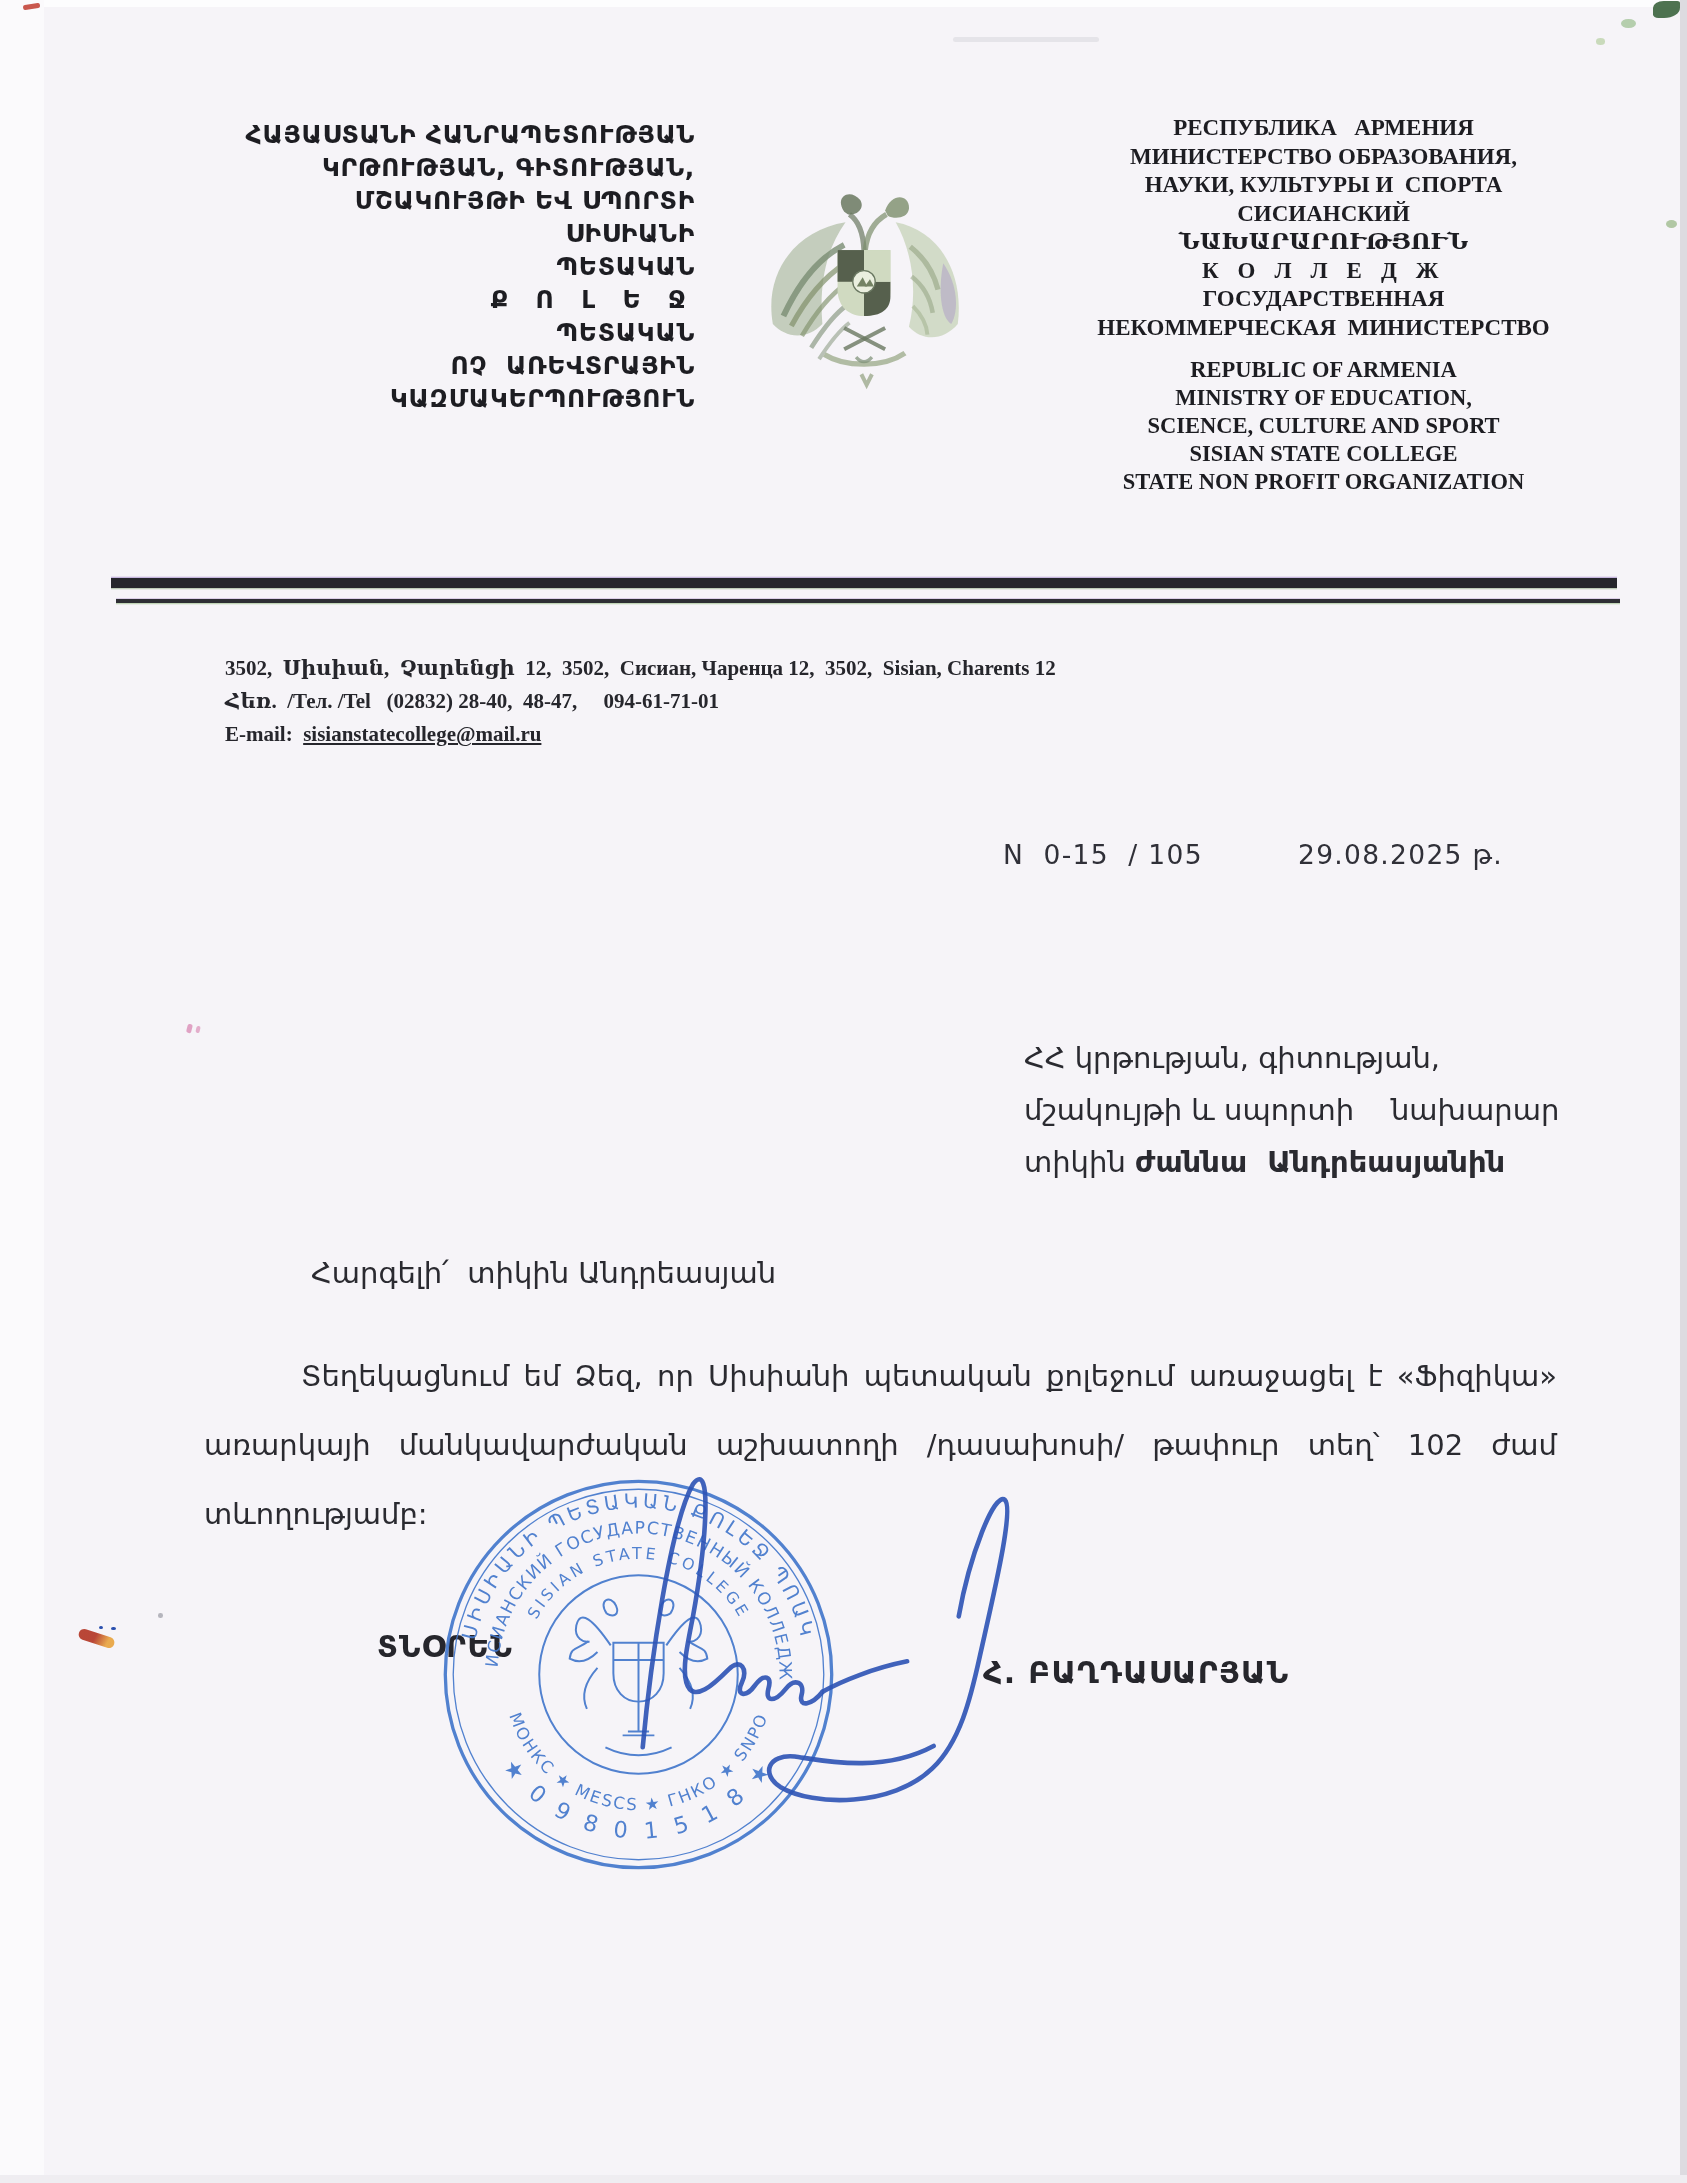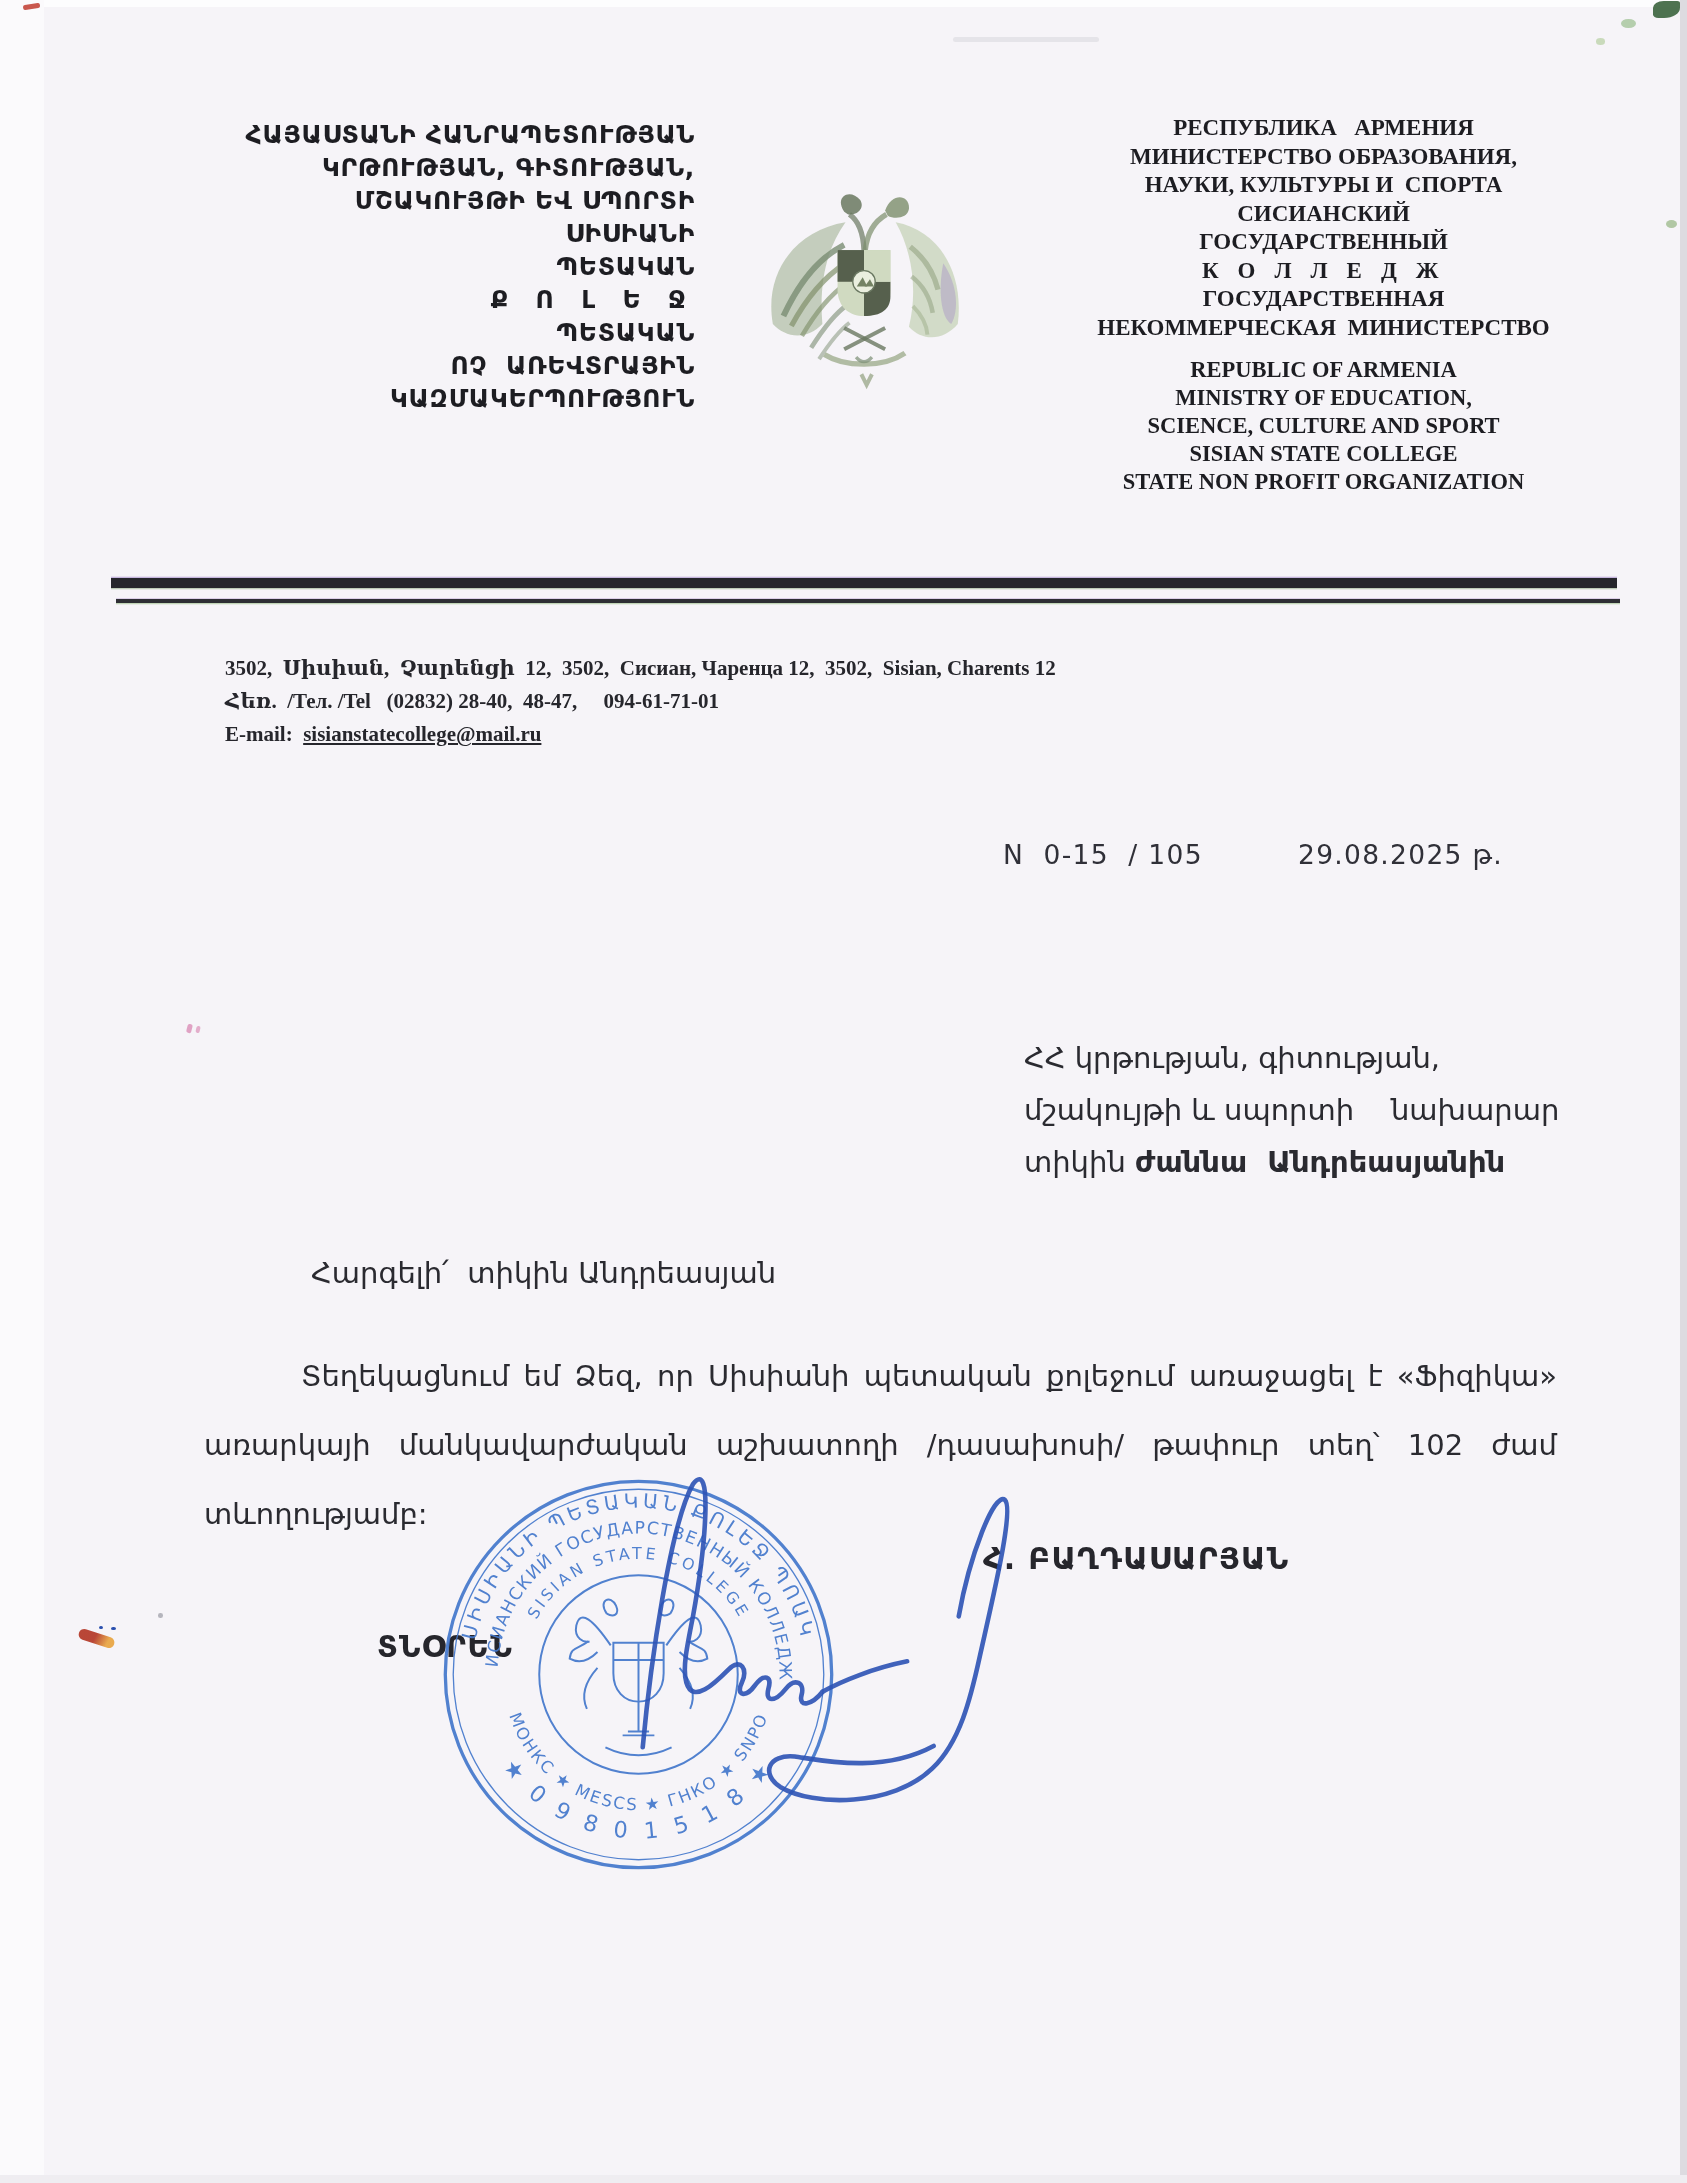--- a/index.html
+++ b/index.html
@@ -49,21 +49,21 @@
 
   
   .salutation{left:311px;top:1256px;font-size:29px;color:#2a2a30;white-space:pre;}
   .bodytext{left:204px;top:1342px;width:1353px;color:#2a2a30;}
   .bodytext .bline{font-size:29px;line-height:69px;text-align:justify;}
   .bodytext .j{text-align-last:justify;}
   .bodytext .indent{text-indent:97px;}
 
   
   .sig-title{left:377px;top:1629px;font-size:30px;font-weight:bold;color:#26262c;letter-spacing:1.3px;}
-  .sig-name{left:983px;top:1541px;font-size:30px;font-weight:bold;color:#26262c;letter-spacing:1.3px;}
+  .sig-name{left:983px;top:1655px;font-size:30px;font-weight:bold;color:#26262c;letter-spacing:1.3px;}
 
   
   .stamp{left:440px;top:1476px;width:397px;height:397px;opacity:.92;}
   .autograph{left:563px;top:1463px;width:490px;height:357px;}
 
   
   .coa{left:745px;top:184px;width:238px;height:218px;opacity:.92;}
 
   
   .art{position:absolute;}
@@ -136,21 +136,21 @@
     <path d="M120,258 C152,278 210,278 242,256" stroke="#8b9d76" stroke-width="8" fill="none" opacity="0.7"></path>
     <path d="M168,262 q12,14 24,0" stroke="#6f8468" stroke-width="5" fill="none" opacity="0.7"></path>
     <path d="M176,288 l8,16 8,-16" stroke="#77895f" stroke-width="6" fill="none" opacity="0.6"></path>
   </svg>
 
   <div class="abs hdr-right-ru">
     <div class="line">РЕСПУБЛИКА   АРМЕНИЯ</div>
     <div class="line">МИНИСТЕРСТВО ОБРАЗОВАНИЯ,</div>
     <div class="line">НАУКИ, КУЛЬТУРЫ И  СПОРТА</div>
     <div class="line">СИСИАНСКИЙ</div>
-    <div class="line">ГОСУДАРСТВЕННЫЙ</div>
+    <div class="line">ՆԱԽԱՐԱՐՈՒԹՅՈՒՆ</div>
     <div class="line" style="letter-spacing:6.6px;">К О Л Л Е Д Ж</div>
     <div class="line">ГОСУДАРСТВЕННАЯ</div>
     <div class="line">НЕКОММЕРЧЕСКАЯ  МИНИСТЕРСТВО</div>
   </div>
 
   <div class="abs hdr-right-en">
     <div class="line">REPUBLIC OF ARMENIA</div>
     <div class="line">MINISTRY OF EDUCATION,</div>
     <div class="line">SCIENCE, CULTURE AND SPORT</div>
     <div class="line">SISIAN STATE COLLEGE</div>

